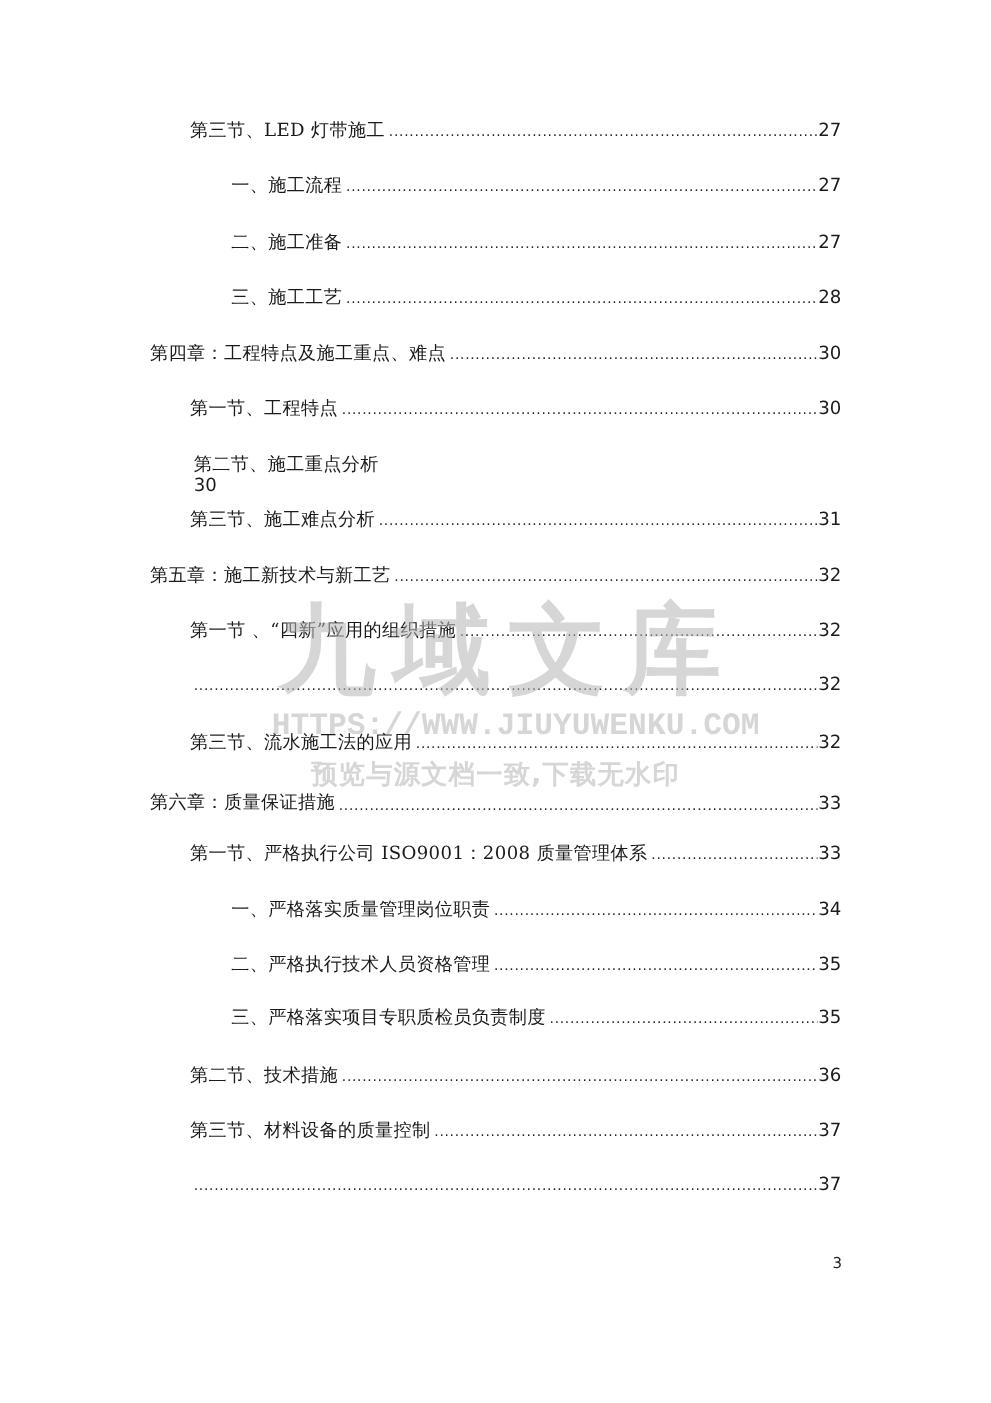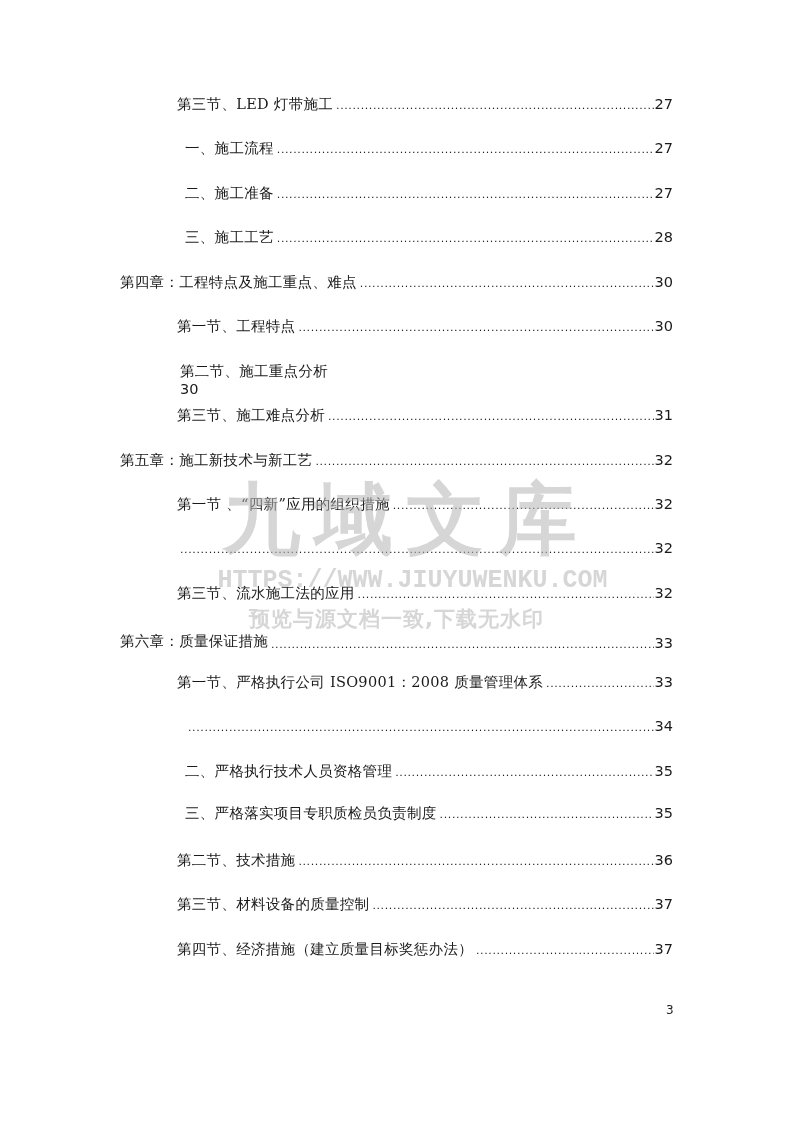--- a/index.html
+++ b/index.html
@@ -7,21 +7,21 @@
       font-family: "DejaVu Serif", "Liberation Serif", serif; color: #1a1a1a; }
     .toc { position: absolute; left: 0; top: 0; width: 793px; }
     .row { position: absolute; right: 120px; height: 22px; display: flex; align-items: baseline;
       font-size: 14.5px; white-space: nowrap; }
     .row .label { flex: 0 0 auto; letter-spacing: 0.3px; }
     .row .leader { flex: 1 1 auto; overflow: hidden; margin: 0 1px 0 3px;
       font-family: "DejaVu Sans", sans-serif; font-size: 11px; letter-spacing: 0.6px; color: #222; }
     .row .leader::before { content: "........................................................................................................................................................................................................"; }
     .row .page { flex: 0 0 auto; font-family: "DejaVu Sans", "Liberation Sans", sans-serif; font-size: 14.5px; }
     .lvl0 { left: 120px; }
-    .lvl1 { left: 152px; margin-left: 25px; }
+    .lvl1 { left: 152px; }
     .lvl2 { left: 185px; }
     .pagenum { position: absolute; left: 666px; top: 1003px; font-family: "DejaVu Sans", sans-serif; font-size: 12px; color: #222; }
     .wm { position: absolute; pointer-events: none; text-align: center; left: 0; width: 793px; color: rgba(180,180,180,0.55); }
     .wm-title { top: 468px; font-family: "DejaVu Sans", sans-serif; font-size: 78px; font-weight: bold; letter-spacing: 14px; left: 10px; }
     .wm-url { top: 566px; font-family: Liberation Mono, monospace; font-size: 25px; font-weight: bold; letter-spacing: 0px; left: 0; margin-left: 16px; }
     .wm-note { top: 605px; font-family: "DejaVu Sans", sans-serif; font-size: 21px; font-weight: bold; letter-spacing: 1px; }
   </style>
 </head>
 <body>
 
@@ -89,20 +89,21 @@
       <span class="label">第六章：质量保证措施</span>
       <span class="leader"></span>
       <span class="page">33</span>
     </div>
     <div class="row lvl1" style="top: 673px;">
       <span class="label">第一节、严格执行公司 ISO9001：2008 质量管理体系</span>
       <span class="leader"></span>
       <span class="page">33</span>
     </div>
     <div class="row lvl2" style="top: 718px;">
+      <span class="label">一、严格落实质量管理岗位职责</span>
       <span class="leader"></span>
       <span class="page">34</span>
     </div>
     <div class="row lvl2" style="top: 762px;">
       <span class="label">二、严格执行技术人员资格管理</span>
       <span class="leader"></span>
       <span class="page">35</span>
     </div>
     <div class="row lvl2" style="top: 804px;">
       <span class="label">三、严格落实项目专职质检员负责制度</span>
@@ -113,21 +114,20 @@
       <span class="label">第二节、技术措施</span>
       <span class="leader"></span>
       <span class="page">36</span>
     </div>
     <div class="row lvl1" style="top: 895px;">
       <span class="label">第三节、材料设备的质量控制</span>
       <span class="leader"></span>
       <span class="page">37</span>
     </div>
     <div class="row lvl1" style="top: 940px;">
-      <span class="label">第四节、经济措施（建立质量目标奖惩办法）</span>
       <span class="leader"></span>
       <span class="page">37</span>
     </div>
   </div>
 
 <div class="pagenum">3</div>
 
 <div class="wm wm-title">九域文库</div>
 <div class="wm wm-url">HTTPS://WWW.JIUYUWENKU.COM</div>
 <div class="wm wm-note">预览与源文档一致,下载无水印</div>

